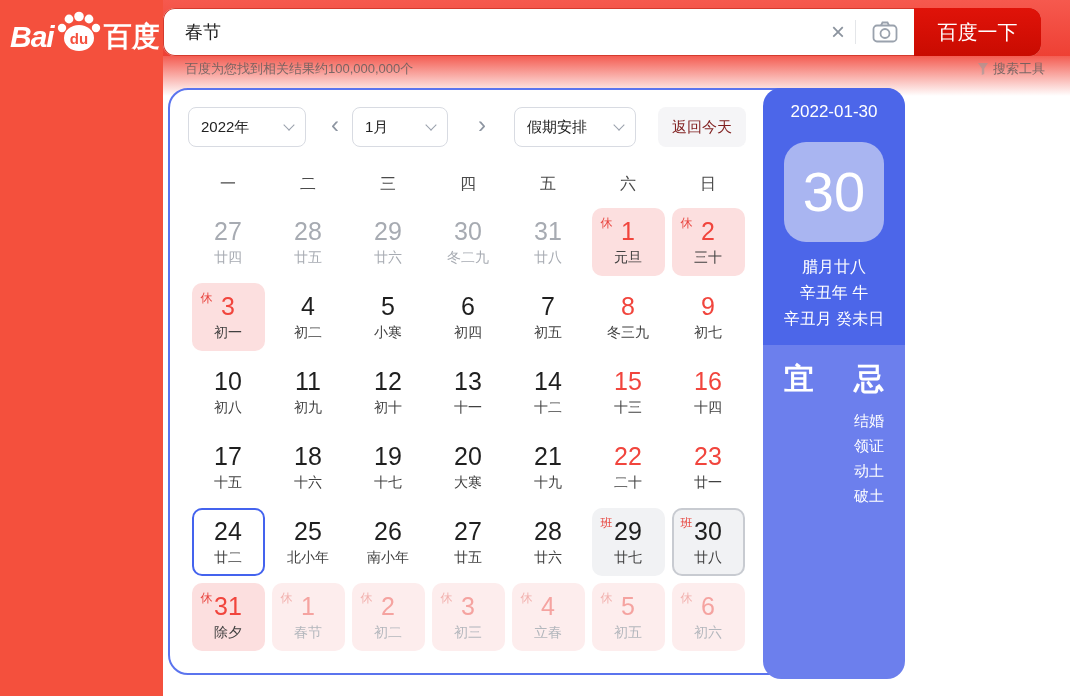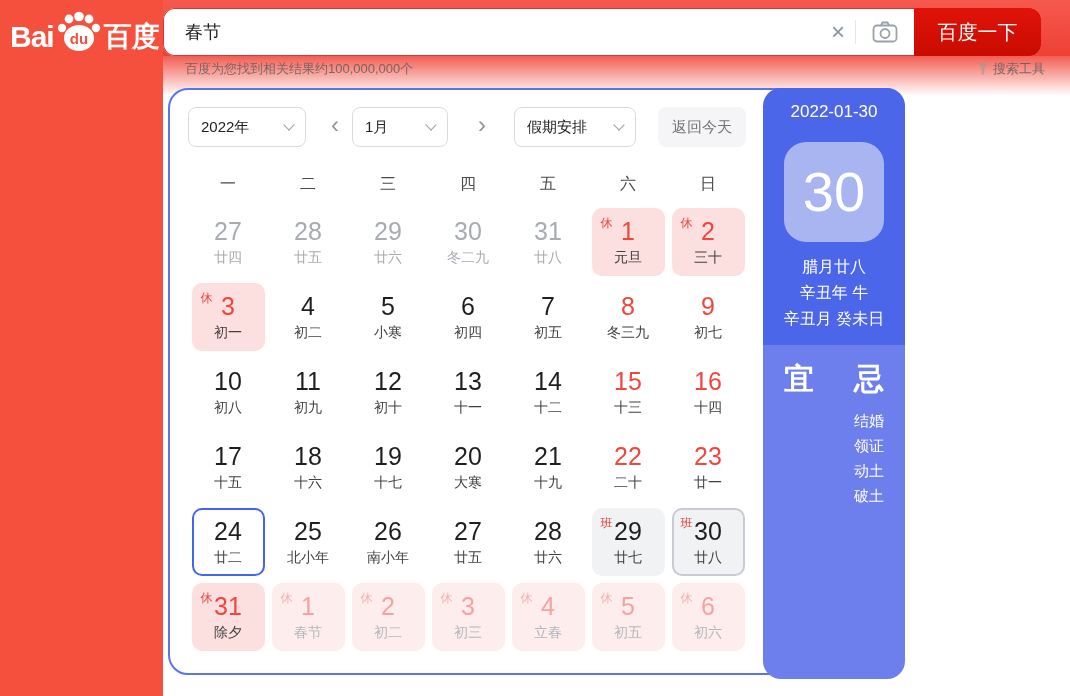--- a/index.html
+++ b/index.html
@@ -8,21 +8,21 @@
 
   
   .left-strip{position:absolute;left:0;top:0;width:163px;height:696px;background:#f4503d;}
   .top-band{position:absolute;left:163px;top:0;width:907px;height:56px;
     background:linear-gradient(180deg,#f6594e 0%,#ee4034 100%);}
   .fade-band{position:absolute;left:163px;top:56px;width:907px;height:40px;
     background:linear-gradient(180deg,rgba(242,70,58,.88) 0%,rgba(255,255,255,0) 100%);}
 
   
   .logo{position:absolute;left:10px;top:14px;display:flex;align-items:center;color:#fff;}
-  .logo .bai{font-size:30px;font-weight:bold;letter-spacing:-1px;}
+  .logo .bai{font-size:30px;font-weight:bold;letter-spacing:-1px;font-style:italic;}
   .logo .paw{margin:0 2px;position:relative;top:-3px;}
   .logo .cn{font-size:28px;font-weight:bold;}
 
   
   .search-pill{position:absolute;left:163px;top:8px;width:878px;height:48px;background:#fff;
     border-radius:12px;display:flex;align-items:center;box-shadow:0 0 0 1px #d43a2e inset;}
   .query{flex:1;padding-left:22px;font-size:18px;color:#222;}
   .clear-x{font-size:24px;color:#8b939e;padding:0 10px;cursor:pointer;line-height:1;}
   .vdiv{width:1px;height:24px;background:#e4e6e9;}
   .cam{padding:0 16px;display:flex;align-items:center;}
@@ -40,21 +40,21 @@
     border:2px solid #5b74ee;border-radius:20px;}
 
   
   .toolbar{position:absolute;left:0;top:17px;width:595px;height:40px;}
   .select{position:absolute;height:40px;border:1px solid #d8dbe2;border-radius:8px;background:#fff;
     display:flex;align-items:center;justify-content:space-between;padding:0 12px;font-size:15px;color:#222;cursor:pointer;}
   .chev{width:8px;height:8px;border-right:1.5px solid #9aa1ac;border-bottom:1.5px solid #9aa1ac;
     transform:rotate(45deg);margin-left:10px;margin-top:-4px;}
   .navarrow{position:absolute;top:4px;font-size:24px;color:#8d95a1;cursor:pointer;width:24px;text-align:center;}
   .today-btn{position:absolute;left:488px;top:0;width:88px;height:40px;background:#f5f5f7;border:none;
-    border-radius:8px;font-size:15px;color:#737373;cursor:pointer;}
+    border-radius:8px;font-size:15px;color:#7f1d1d;cursor:pointer;}
 
   
   .weekdays{position:absolute;left:18px;top:84px;width:560px;display:flex;}
   .wd{width:80px;text-align:center;font-size:16px;color:#4a4a4a;}
 
   
   .grid{position:absolute;left:18px;top:118px;width:560px;display:flex;flex-wrap:wrap;}
   .cellwrap{width:80px;height:75px;display:flex;justify-content:center;}
   .cell{position:relative;width:73px;height:68px;border-radius:10px;text-align:center;cursor:pointer;
     padding-top:7px;border:2px solid transparent;}

